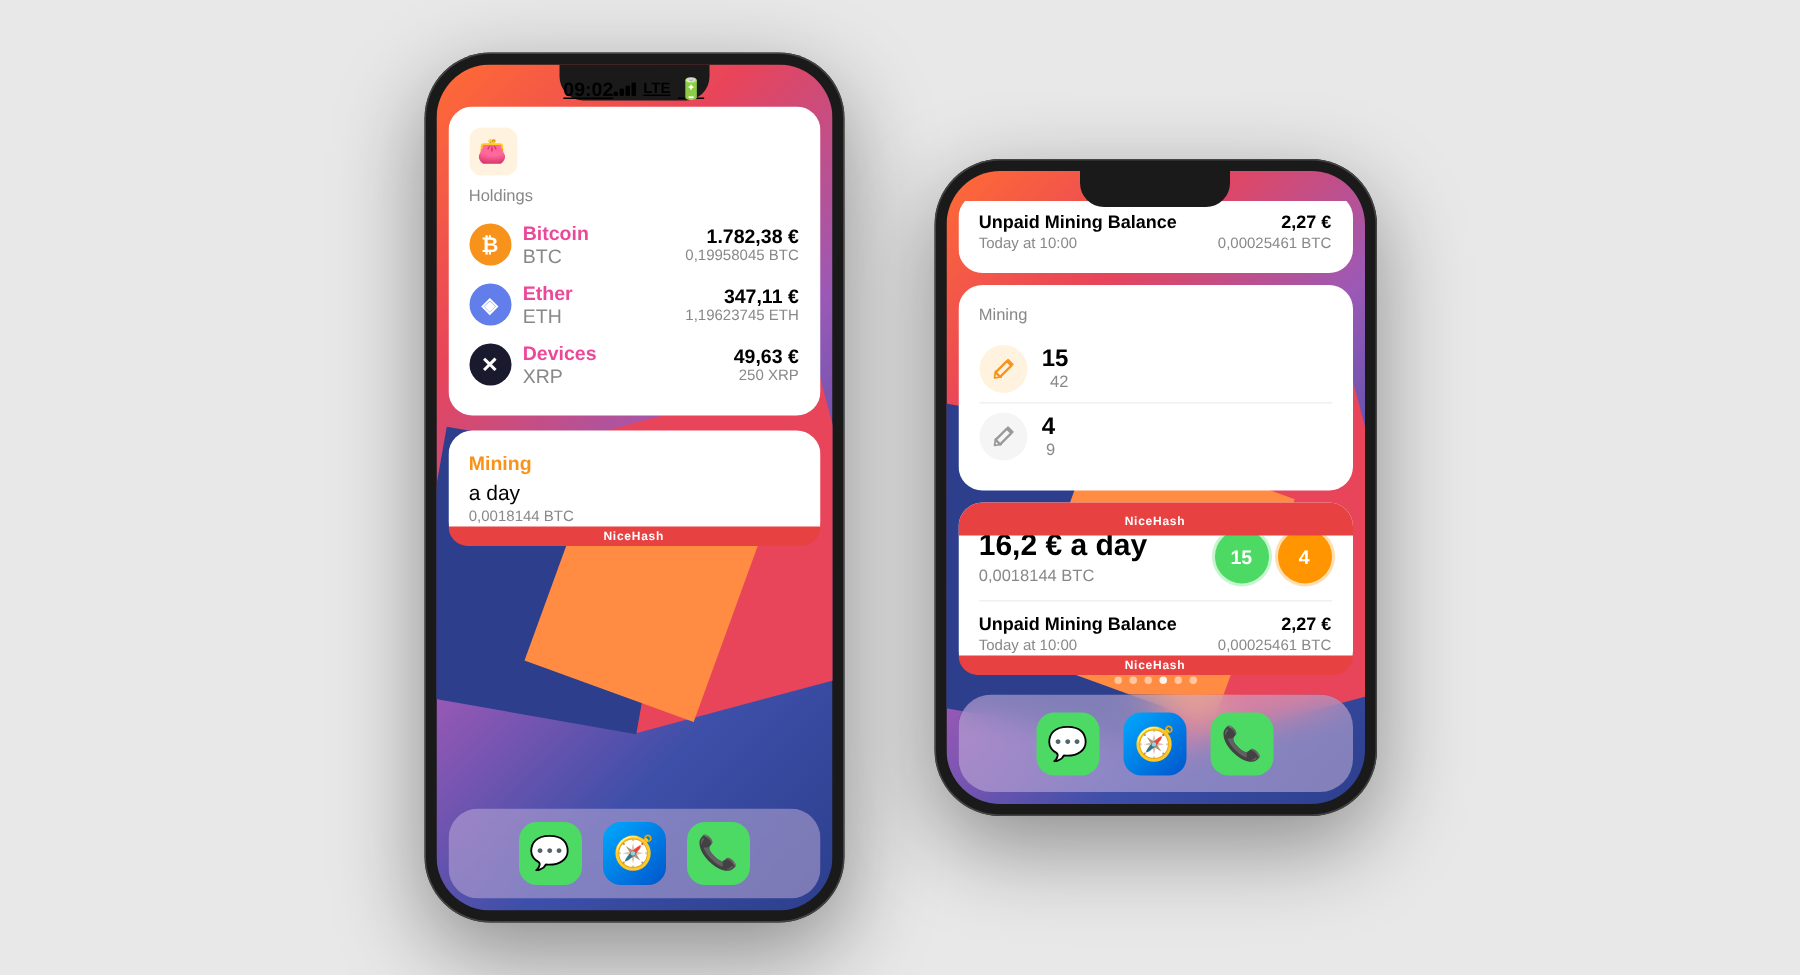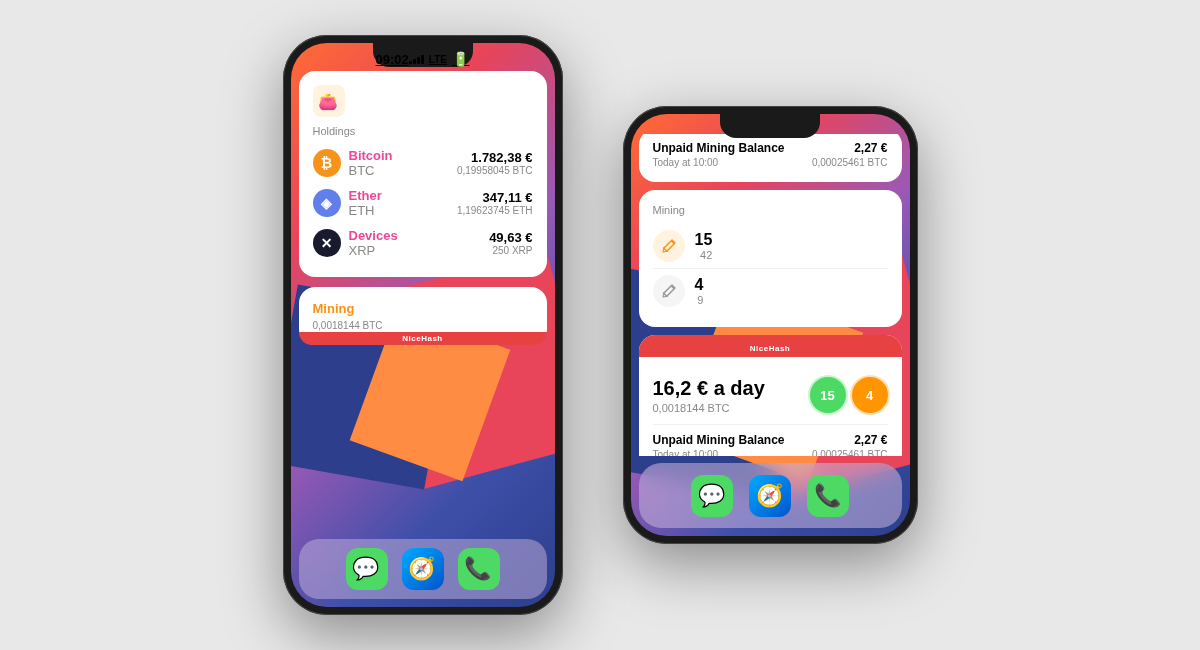--- a/index.html
+++ b/index.html
@@ -674,20 +674,21 @@
           </div>
           <div class="holding-right">
             <div class="holding-eur">49,63 €</div>
             <div class="holding-crypto">250 XRP</div>
           </div>
         </div>
       </div>
 
       <div class="widget-mining-small">
         <div class="mining-label">Mining</div>
+        <div class="mining-period">a day</div>
         <div class="mining-btc-small">0,0018144 BTC</div>
         <div class="nicehash-badge">NiceHash</div>
       </div>
     </div>
 
     <div class="dock">
       <div class="dock-icon dock-messages">💬</div>
       <div class="dock-icon dock-safari">🧭</div>
       <div class="dock-icon dock-phone">📞</div>
     </div>
@@ -751,21 +752,21 @@
           </div>
         </div>
       </div>
 
       <div class="widget-mining-large">
 
         <div style="position:absolute;top:0;left:0;right:0;background:#e84142;border-radius:16px 16px 0 0;padding:2px;text-align:center;">
           <span style="color:white;font-size:8px;font-weight:700;letter-spacing:0.5px;">NiceHash</span>
         </div>
 
-        <div style="margin-top:28px;">
+        <div style="margin-top:4px;">
           <div class="mining-large-top">
             <div>
               <div class="mining-large-amount">16,2 € a day</div>
               <div class="mining-large-btc">0,0018144 BTC</div>
             </div>
             <div class="rig-badges">
               <div class="rig-badge badge-green">15</div>
               <div class="rig-badge badge-orange">4</div>
             </div>
           </div>

